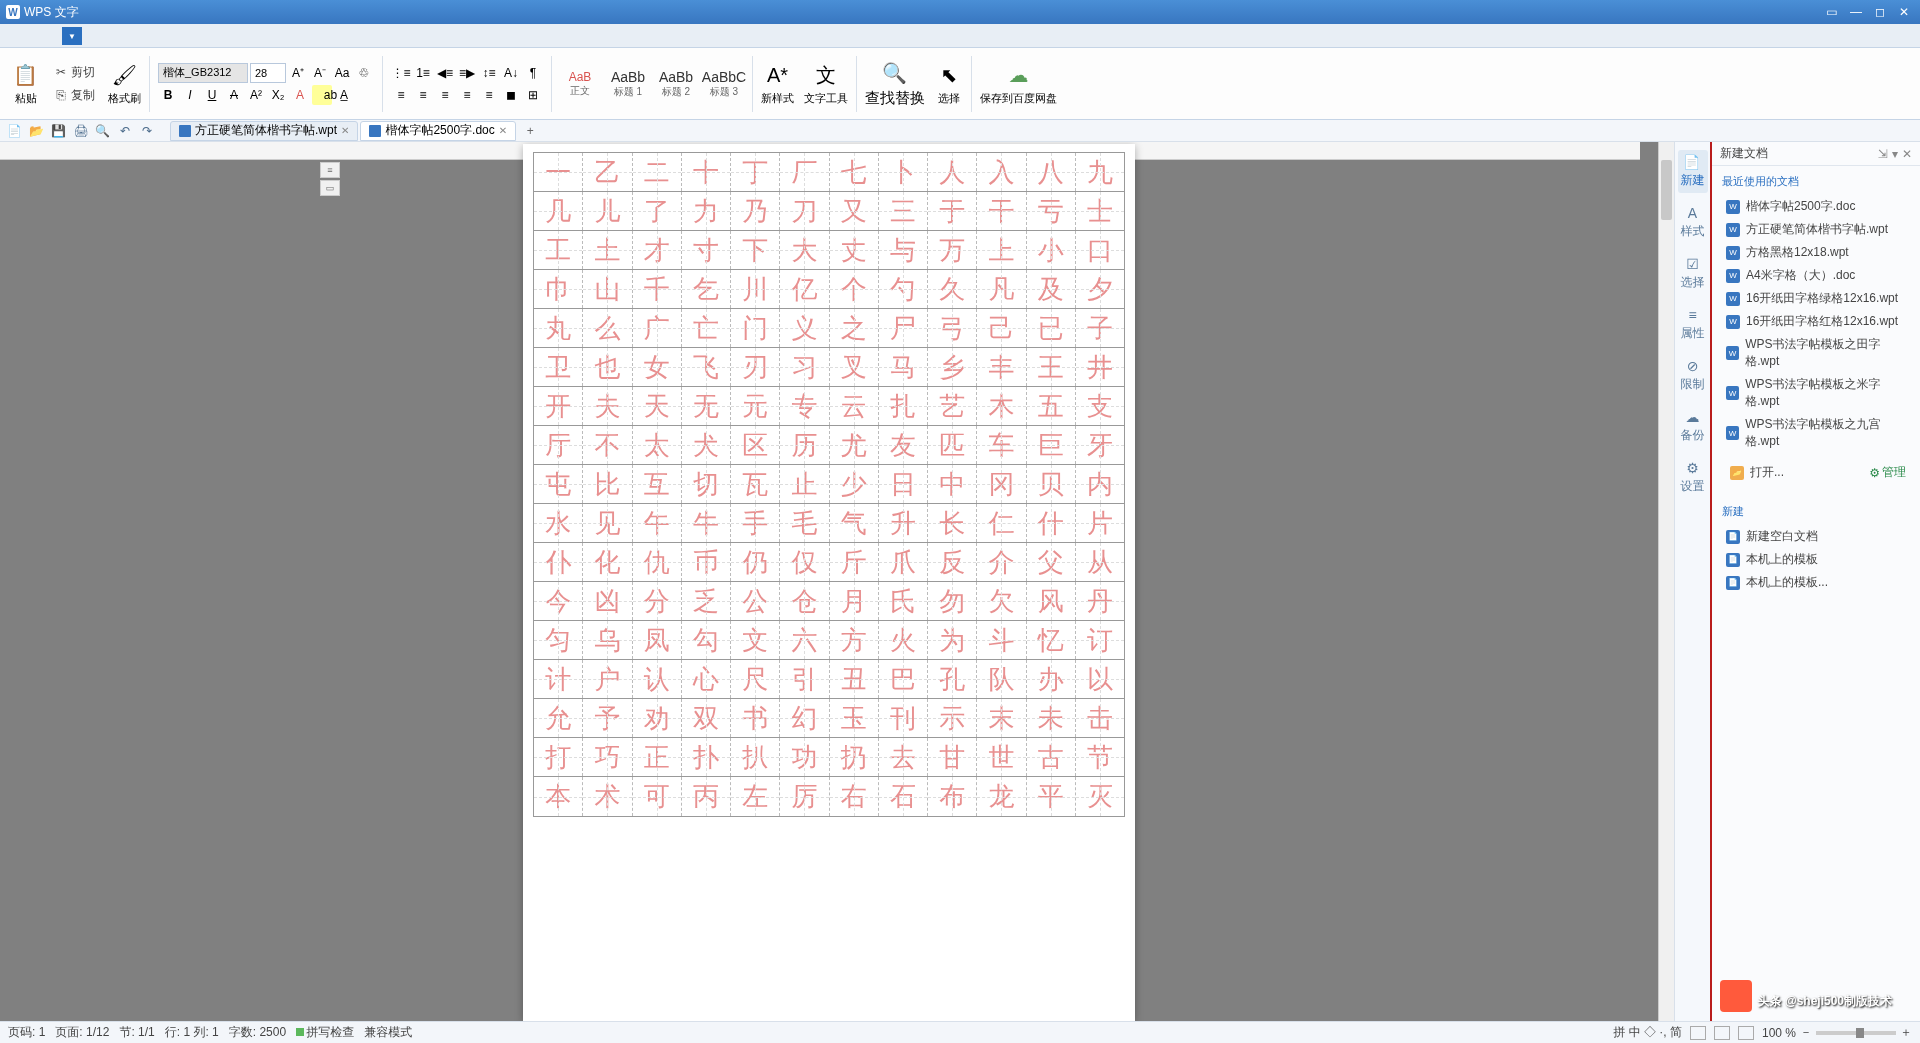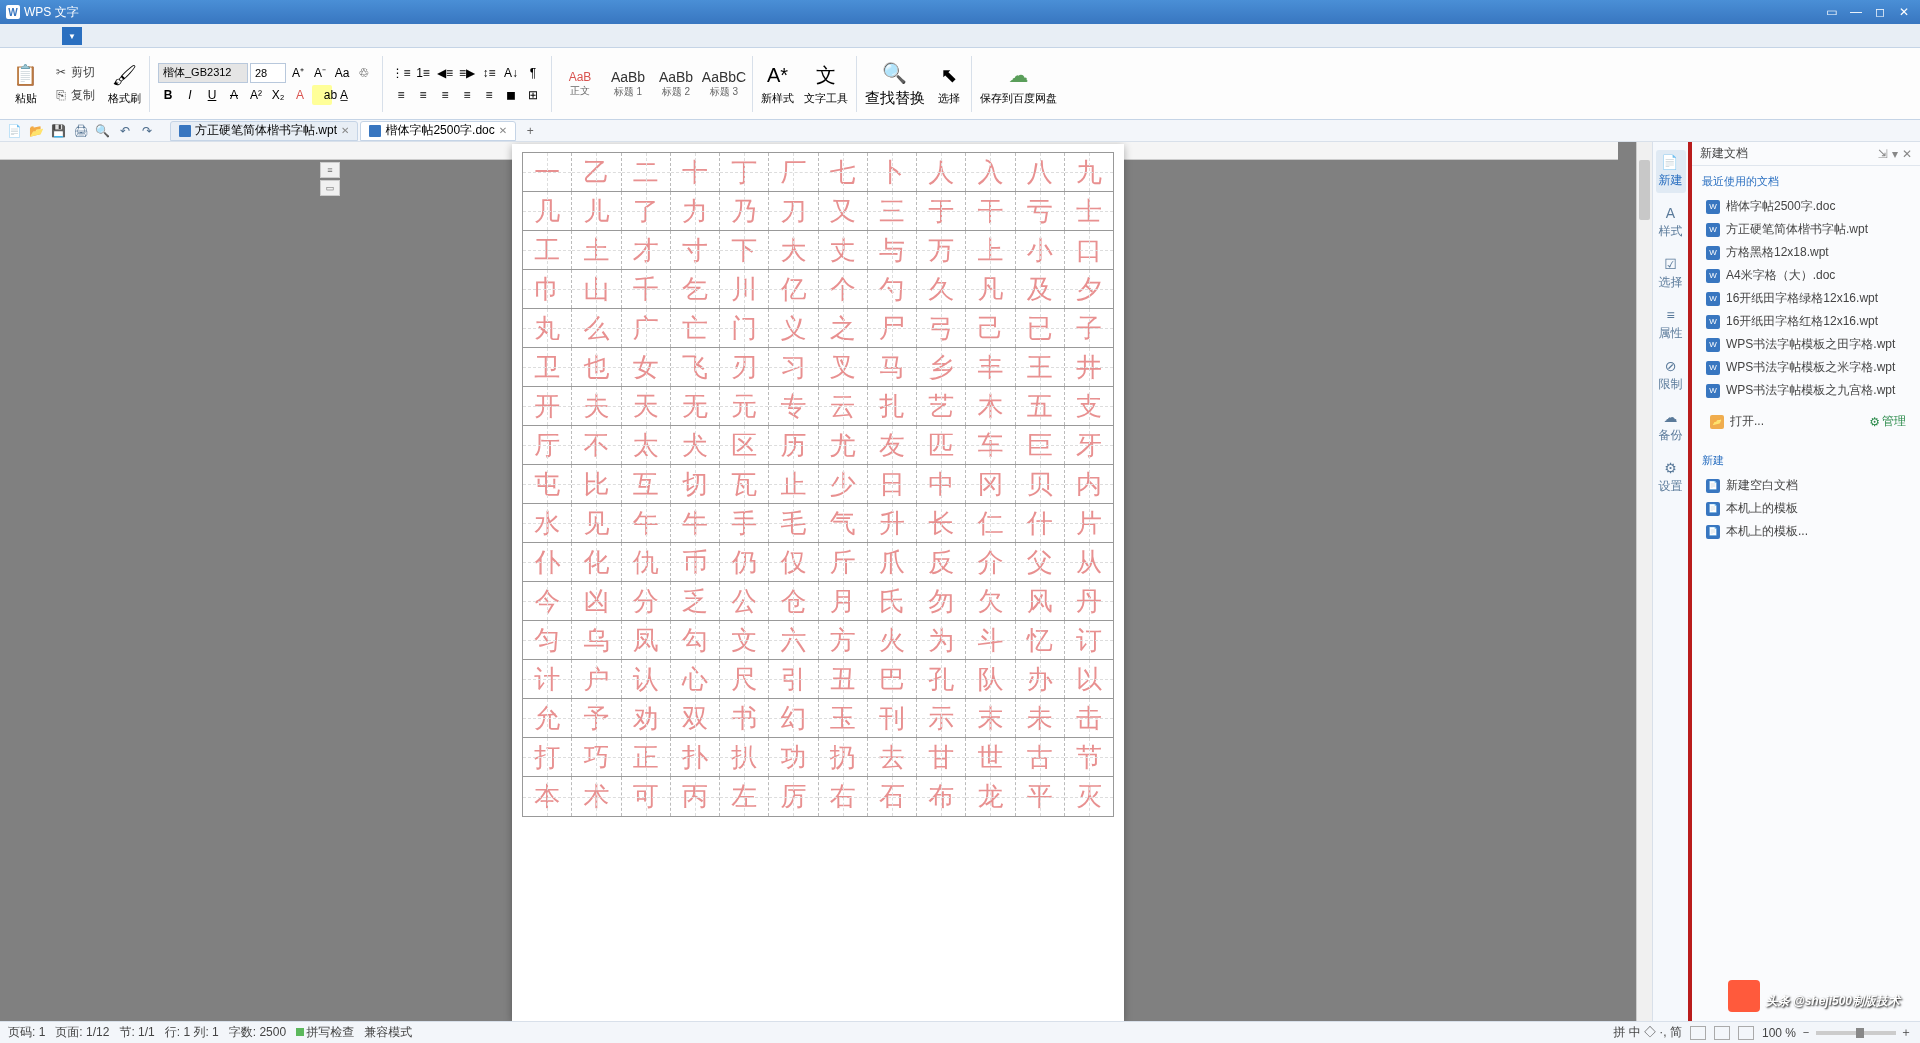--- a/index.html
+++ b/index.html
@@ -48,39 +48,39 @@
 .cell{flex:1;border-right:1px dashed #bbb;position:relative;display:flex;align-items:center;justify-content:center;font-family:"KaiTi","STKaiti",serif;font-size:26px;color:#e89090;}
 .cell:last-child{border-right:none;}
 .cell::before{content:"";position:absolute;left:50%;top:0;bottom:0;border-left:1px dashed #ddd;}
 .cell::after{content:"";position:absolute;top:50%;left:0;right:0;border-top:1px dashed #ddd;}
 .scrollbar-v{width:16px;background:#f0f0f0;border-left:1px solid #ccc;position:relative;}
 .scrollbar-v .thumb{position:absolute;top:18px;left:2px;right:2px;height:60px;background:#c8c8c8;border-radius:2px;}
 .sidetabs{width:36px;background:#f5f8fc;border-left:1px solid #d8e0ea;display:flex;flex-direction:column;align-items:center;padding-top:8px;gap:8px;}
 .sidetab{width:30px;display:flex;flex-direction:column;align-items:center;gap:2px;padding:4px 0;cursor:pointer;color:#5a7a9a;font-size:10px;border-radius:3px;}
 .sidetab.active{background:#e0eaf4;color:#2a6fc0;}
 .sidetab .sico{font-size:14px;}
-.sidepanel{width:232px;background:#fafbfd;border-left:4px solid #b91c1c;display:flex;flex-direction:column;}
+.sidepanel{width:210px;background:#fafbfd;border-left:2px solid #b91c1c;display:flex;flex-direction:column;}
 .sidepanel .header{height:24px;display:flex;align-items:center;padding:0 8px;border-bottom:1px solid #e0e6ee;font-size:11px;color:#444;}
 .sidepanel .header .hbtns{margin-left:auto;display:flex;gap:4px;color:#888;}
 .sidepanel .section{padding:8px 10px;}
 .sidepanel .sectitle{color:#2a6fc0;font-size:11px;margin-bottom:6px;}
 .sidepanel .fileitem{display:flex;align-items:center;gap:6px;padding:3px 4px;cursor:pointer;font-size:11px;color:#444;}
 .sidepanel .fileico{width:14px;height:14px;background:#3876c0;border-radius:2px;display:flex;align-items:center;justify-content:center;color:#fff;font-size:8px;}
 .sidepanel .fileico.folder{background:#f0ad4e;}
 .sidepanel .openrow{display:flex;align-items:center;justify-content:space-between;padding:4px;margin-top:4px;}
 .sidepanel .manage{color:#2a8a4a;font-size:10px;display:flex;align-items:center;gap:2px;}
 .statusbar{height:22px;background:#f3f6fa;border-top:1px solid #d8e0ea;display:flex;align-items:center;padding:0 8px;font-size:11px;color:#444;}
 .statusbar .sitem{margin-right:10px;}
 .statusbar .check{display:inline-block;width:8px;height:8px;background:#5cb85c;margin-right:2px;}
 .statusbar .right{margin-left:auto;display:flex;align-items:center;gap:8px;}
 .statusbar .viewbtn{width:16px;height:14px;border:1px solid #aaa;cursor:pointer;}
 .statusbar .zoom{display:flex;align-items:center;gap:4px;}
 .statusbar .zslider{width:80px;height:4px;background:#ccc;position:relative;}
 .statusbar .zslider::after{content:"";position:absolute;left:50%;top:-3px;width:8px;height:10px;background:#888;}
-.watermark{position:fixed;right:20px;bottom:30px;font-size:34px;font-weight:bold;color:#fff;text-shadow:1px 1px 2px #000;font-style:italic;pointer-events:none;}
+.watermark{position:fixed;right:28px;bottom:30px;font-size:34px;font-weight:bold;color:#fff;text-shadow:1px 1px 2px #000;pointer-events:none;}
 .watermark .wico{display:inline-block;width:32px;height:32px;background:#ff5a3c;border-radius:4px;margin-right:6px;vertical-align:middle;}
 </style>
 </head>
 <body>
 
 <div class="titlebar">
   <span class="logo">W</span>
   <span class="apptitle">WPS 文字</span>
   <div class="winbtns">
     <span>▭</span>

